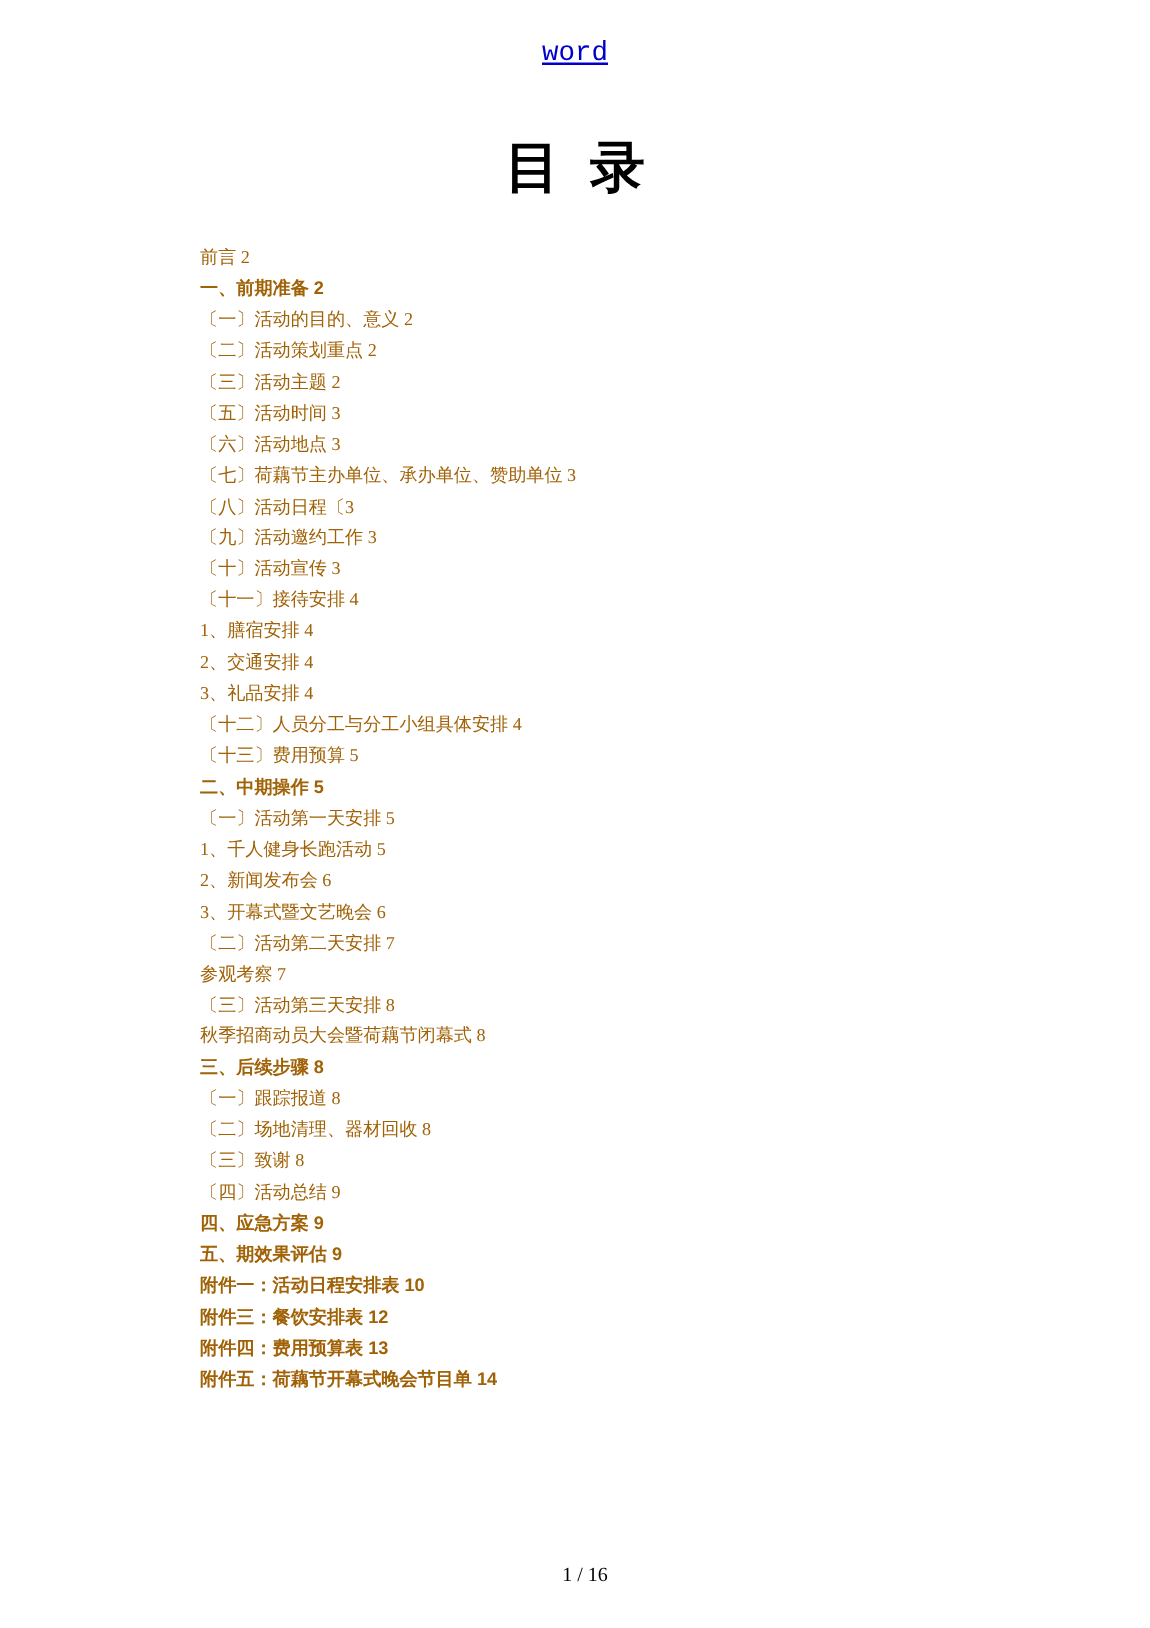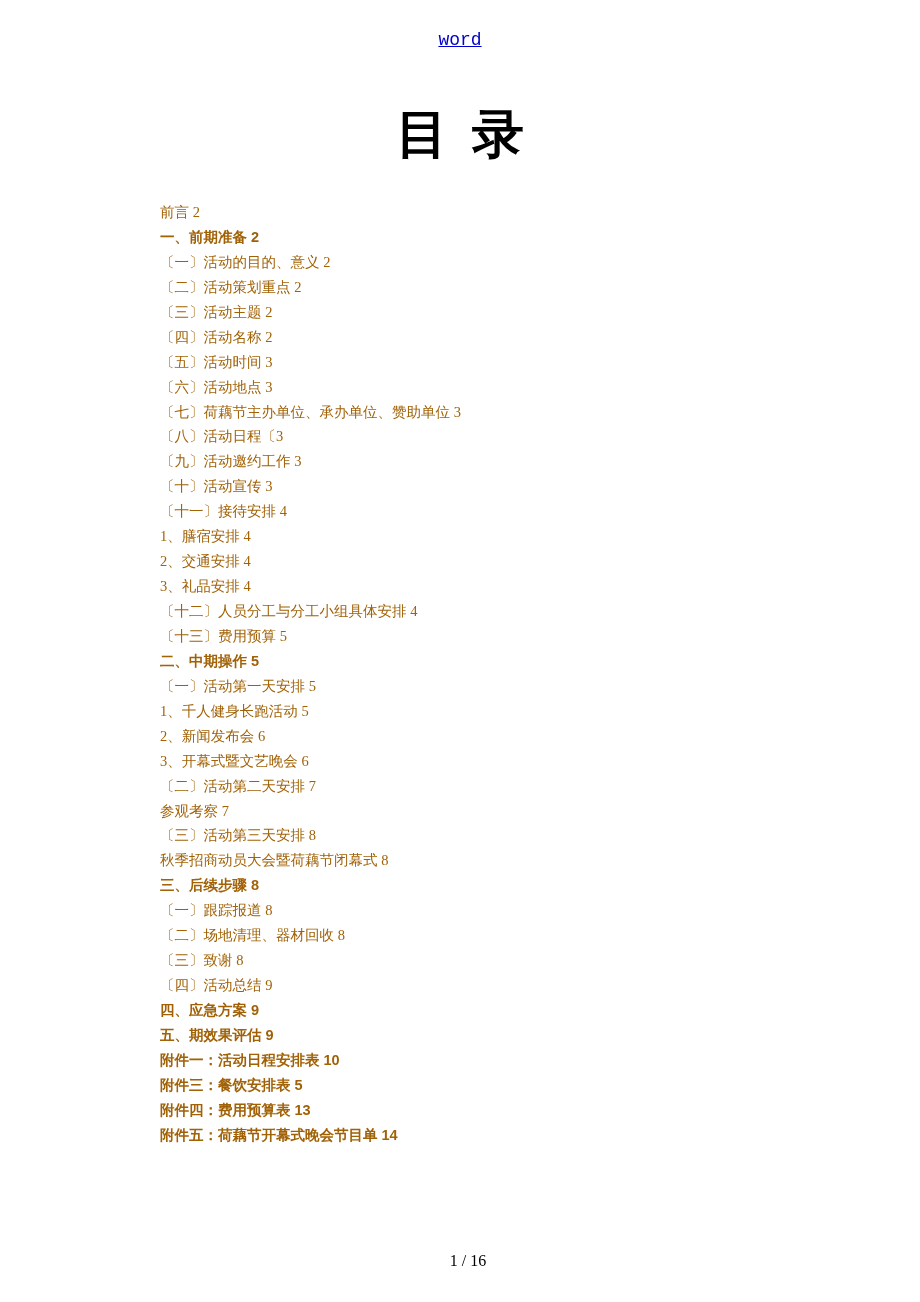--- a/index.html
+++ b/index.html
@@ -11,28 +11,28 @@
       width: 920px;
       height: 1302px;
       background: #ffffff;
       font-family: "SimSun", "宋体", serif;
       padding: 30px 160px 40px 160px;
       position: relative;
     }
     .header-link {
       text-align: center;
       font-family: "Courier New", monospace;
-      font-size: 18px;
+      font-size: 22px;
       color: #0000cc;
       text-decoration: underline;
       margin-bottom: 50px;
     }
     .main-title {
       text-align: center;
-      font-size: 52px;
+      font-size: 44px;
       font-weight: bold;
       font-family: "SimHei", "黑体", sans-serif;
       letter-spacing: 24px;
       margin-bottom: 30px;
       padding-left: 24px;
     }
     .toc {
       font-size: 14.5px;
       line-height: 1.72;
       color: #a16207;
@@ -65,21 +65,20 @@
 <div class="header-link">word</div>
 
 <h1 class="main-title">目录</h1>
 
 <div class="toc" id="toc-container">
     <div class="toc-item level-0">前言 2</div>
     <div class="toc-item level-0 bold">一、前期准备 2</div>
     <div class="toc-item level-1">〔一〕活动的目的、意义 2</div>
     <div class="toc-item level-1">〔二〕活动策划重点 2</div>
     <div class="toc-item level-1">〔三〕活动主题 2</div>
-    <div class="toc-item level-1">〔四〕活动名称 2</div>
     <div class="toc-item level-1">〔五〕活动时间 3</div>
     <div class="toc-item level-1">〔六〕活动地点 3</div>
     <div class="toc-item level-1">〔七〕荷藕节主办单位、承办单位、赞助单位 3</div>
     <div class="toc-item level-1">〔八〕活动日程〔3</div>
     <div class="toc-item level-1">〔九〕活动邀约工作 3</div>
     <div class="toc-item level-1">〔十〕活动宣传 3</div>
     <div class="toc-item level-1">〔十一〕接待安排 4</div>
     <div class="toc-item level-1">1、膳宿安排 4</div>
     <div class="toc-item level-1">2、交通安排 4</div>
     <div class="toc-item level-1">3、礼品安排 4</div>
@@ -95,18 +94,18 @@
     <div class="toc-item level-1">〔三〕活动第三天安排 8</div>
     <div class="toc-item level-1">秋季招商动员大会暨荷藕节闭幕式 8</div>
     <div class="toc-item level-0 bold">三、后续步骤 8</div>
     <div class="toc-item level-1">〔一〕跟踪报道 8</div>
     <div class="toc-item level-1">〔二〕场地清理、器材回收 8</div>
     <div class="toc-item level-1">〔三〕致谢 8</div>
     <div class="toc-item level-1">〔四〕活动总结 9</div>
     <div class="toc-item level-0 bold">四、应急方案 9</div>
     <div class="toc-item level-0 bold">五、期效果评估 9</div>
     <div class="toc-item level-0 bold">附件一：活动日程安排表 10</div>
-    <div class="toc-item level-0 bold">附件三：餐饮安排表 5</div>
+    <div class="toc-item level-0 bold">附件三：餐饮安排表 12</div>
     <div class="toc-item level-0 bold">附件四：费用预算表 13</div>
     <div class="toc-item level-0 bold">附件五：荷藕节开幕式晚会节目单 14</div>
   </div>
 
 <div class="page-number">1 / 16</div>
 
 </body></html>

